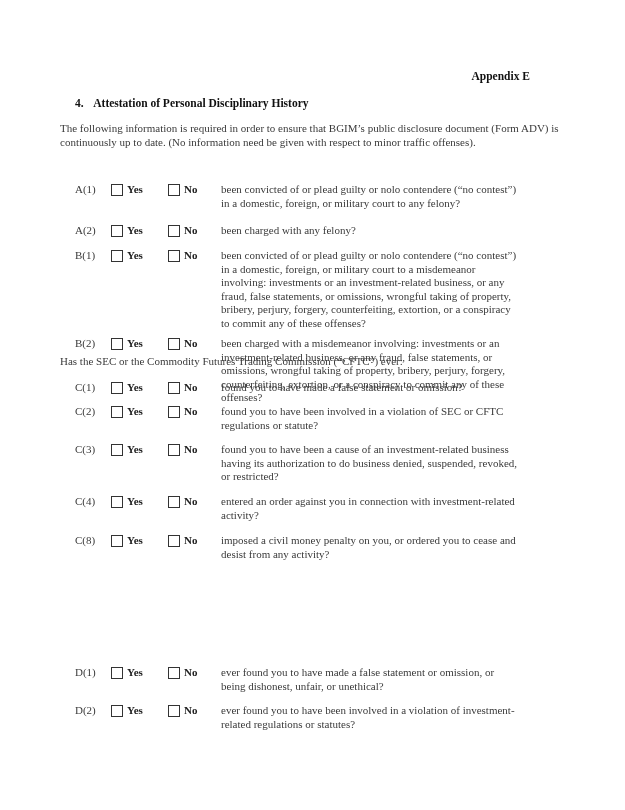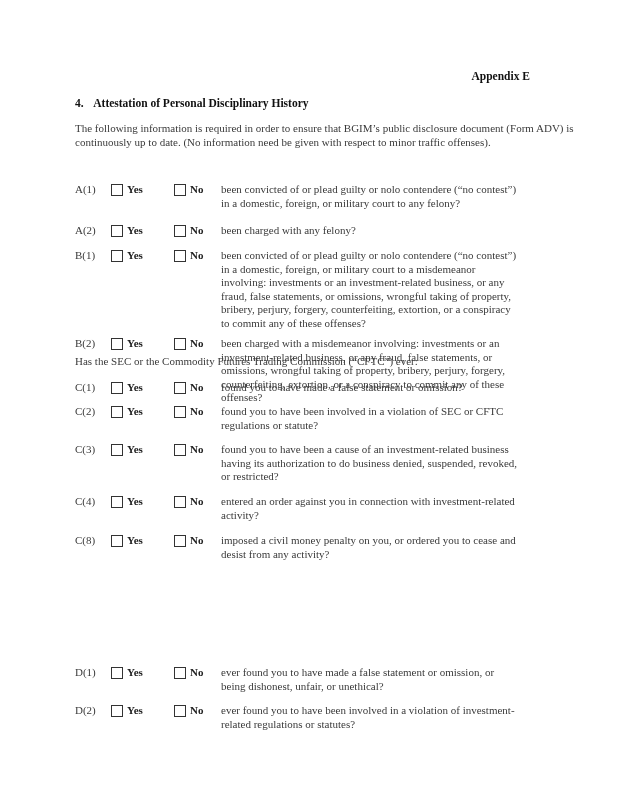--- a/index.html
+++ b/index.html
@@ -2,26 +2,26 @@
 <html><head>
 <meta charset="utf-8">
 <style>
   html, body { margin: 0; padding: 0; background: #ffffff; }
   body { width: 625px; height: 810px; position: relative; overflow: hidden;
          font-family: "Liberation Serif", "DejaVu Serif", serif; color: #3a3a3a; }
   .page { position: absolute; left: 0; top: 0; width: 586px; height: 810px; }
   .appendix { position: absolute; right: 56px; top: 70px; font-size: 11.5px; font-weight: bold; color: #111; }
   .heading { position: absolute; left: 75px; top: 97px; font-size: 11.5px; font-weight: bold; color: #111; }
   .heading .num { display: inline-block; width: 16px; }
-  .para { position: absolute; left: 75px; font-size: 11px; line-height: 13.5px; color: #3a3a3a; width: 500px; }
+  .para { position: absolute; left: 60px; font-size: 11px; line-height: 13.5px; color: #3a3a3a; width: 500px; }
   .row { position: absolute; left: 75px; width: 500px; font-size: 11px; line-height: 13.5px; }
   .row .code { position: absolute; left: 0; top: 0; color: #3a3a3a; }
   .row .opt { position: absolute; top: 0; display: flex; align-items: center; font-weight: bold; color: #222; }
   .row .opt.yes { left: 36px; }
-  .row .opt.no { left: 93px; margin-left: 6px; }
+  .row .opt.no { left: 93px; }
   .box { display: inline-block; width: 10px; height: 10px; border: 1px solid #333; margin-right: 4px; background: #fff; }
   .row .text { position: absolute; left: 146px; top: 0; width: 300px; color: #3a3a3a; }
 </style>
 </head>
 <body>
 
 <div class="page">
   <div class="appendix">Appendix E</div>
   <div class="heading">
     <span class="num">4.</span>

